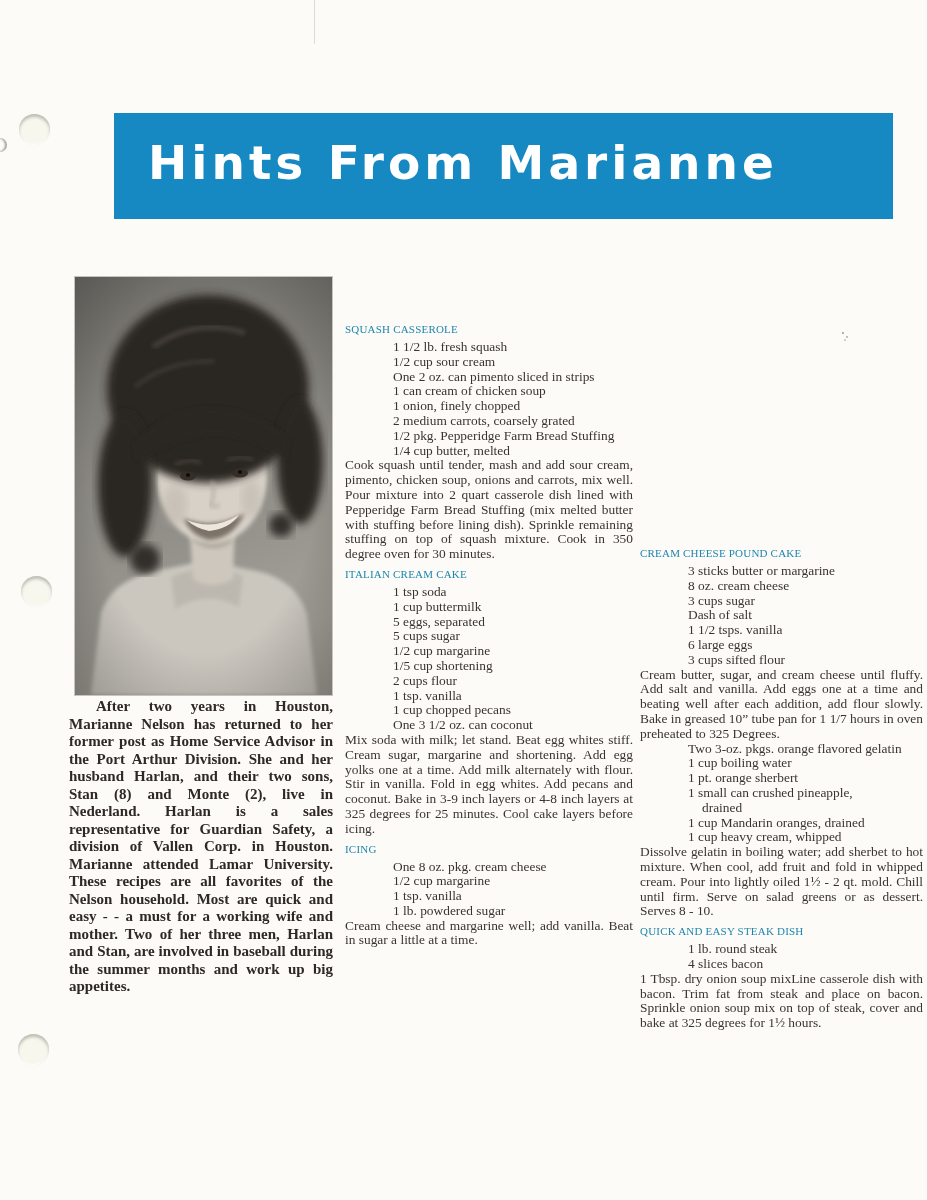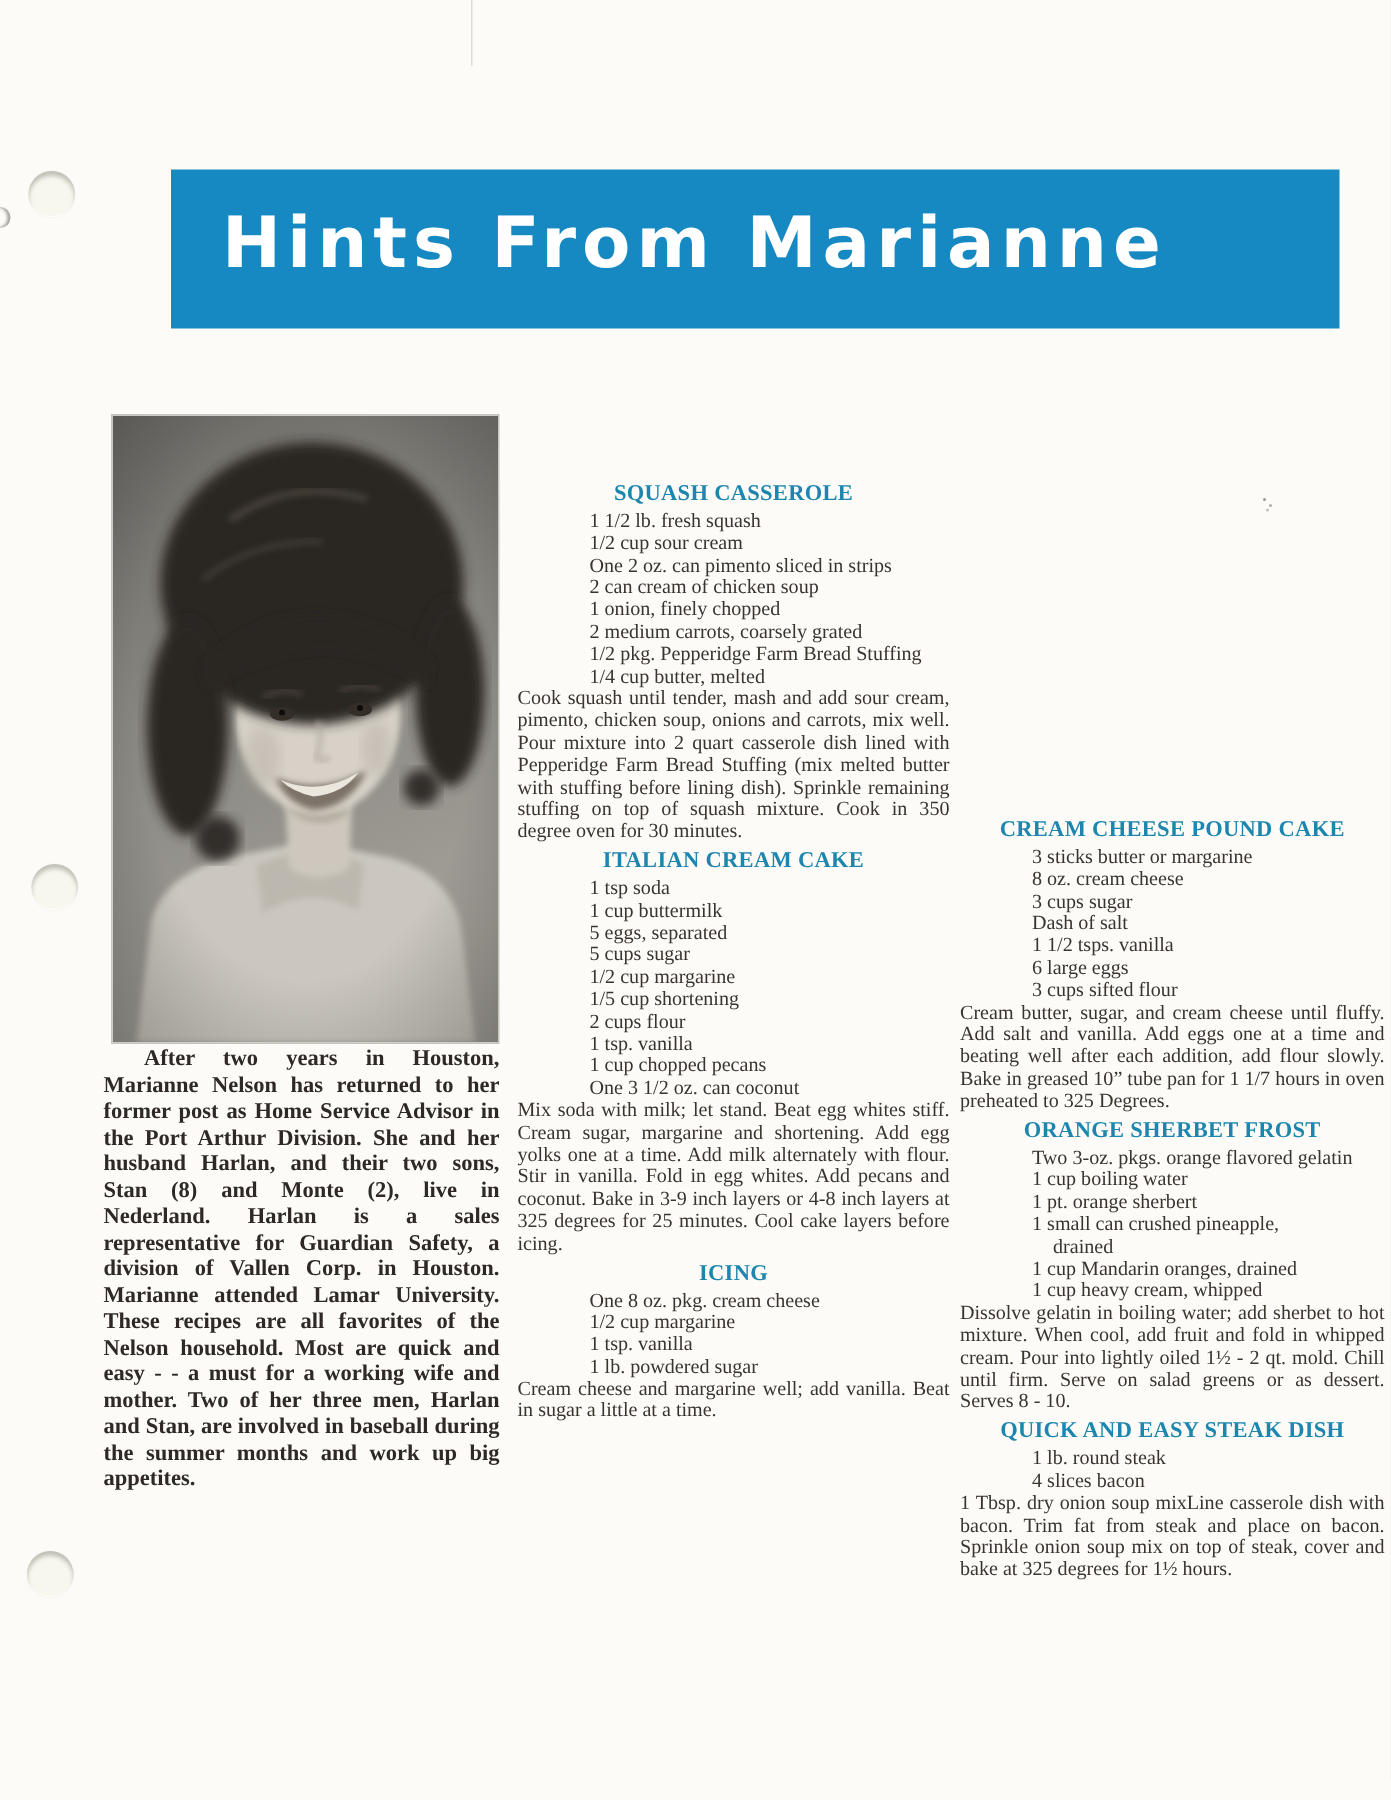--- a/index.html
+++ b/index.html
@@ -35,22 +35,22 @@
   .bio {
     position:absolute; left:69px; top:698px; width:264px; margin:0;
     font-size:15px; font-weight:700; line-height:17.5px;
     text-align:justify; text-indent:27px; color:#2e2925;
   }
   
   .col { position:absolute; font-size:13.4px; line-height:14.8px; color:#3a342e; }
   .col-middle { left:345px; top:321px; width:288px; }
   .col-right  { left:640px; top:545px; width:283px; }
   .recipe-title {
-    text-align:center; color:#1d86ae; font-weight:700;
-    font-size:15px; line-height:17px; margin:4px 0 2px; letter-spacing:.2px;
+    color:#1d86ae; font-weight:400;
+    font-size:11px; line-height:17px; margin:4px 0 2px; letter-spacing:.2px;
   }
   .col > .recipe-title:first-child { margin-top:0; }
   .ing { white-space:nowrap;margin-left:48px; }
   .ing.indent { padding-left:14px; }
   .directions { margin:0; text-align:justify; }
 </style>
 </head>
 <body>
 
 <div class="page">
@@ -125,21 +125,21 @@
     </svg>
   </div>
 
   <p class="bio">After two years in Houston, Marianne Nelson has returned to her former post as Home Service Advisor in the Port Arthur Division. She and her husband Harlan, and their two sons, Stan (8) and Monte (2), live in Nederland. Harlan is a sales representative for Guardian Safety, a division of Vallen Corp. in Houston. Marianne attended Lamar University. These recipes are all favorites of the Nelson household. Most are quick and easy - - a must for a working wife and mother. Two of her three men, Harlan and Stan, are involved in baseball during the summer months and work up big appetites.</p>
 
   <div class="col col-middle">
       <div class="recipe-title">SQUASH CASSEROLE</div>
       <div class="ing">1 1/2 lb. fresh squash</div>
       <div class="ing">1/2 cup sour cream</div>
       <div class="ing">One 2 oz. can pimento sliced in strips</div>
-      <div class="ing">2 can cream of chicken soup</div>
+      <div class="ing">1 can cream of chicken soup</div>
       <div class="ing">1 onion, finely chopped</div>
       <div class="ing">2 medium carrots, coarsely grated</div>
       <div class="ing">1/2 pkg. Pepperidge Farm Bread Stuffing</div>
       <div class="ing">1/4 cup butter, melted</div>
       <p class="directions">Cook squash until tender, mash and add sour cream, pimento, chicken soup, onions and carrots, mix well. Pour mixture into 2 quart casserole dish lined with Pepperidge Farm Bread Stuffing (mix melted butter with stuffing before lining dish). Sprinkle remaining stuffing on top of squash mixture. Cook in 350 degree oven for 30 minutes.</p>
       <div class="recipe-title">ITALIAN CREAM CAKE</div>
       <div class="ing">1 tsp soda</div>
       <div class="ing">1 cup buttermilk</div>
       <div class="ing">5 eggs, separated</div>
       <div class="ing">5 cups sugar</div>
@@ -160,21 +160,20 @@
   <div class="col col-right">
       <div class="recipe-title">CREAM CHEESE POUND CAKE</div>
       <div class="ing">3 sticks butter or margarine</div>
       <div class="ing">8 oz. cream cheese</div>
       <div class="ing">3 cups sugar</div>
       <div class="ing">Dash of salt</div>
       <div class="ing">1 1/2 tsps. vanilla</div>
       <div class="ing">6 large eggs</div>
       <div class="ing">3 cups sifted flour</div>
       <p class="directions">Cream butter, sugar, and cream cheese until fluffy. Add salt and vanilla. Add eggs one at a time and beating well after each addition, add flour slowly. Bake in greased 10” tube pan for 1 1/7 hours in oven preheated to 325 Degrees.</p>
-      <div class="recipe-title">ORANGE SHERBET FROST</div>
       <div class="ing">Two 3-oz. pkgs. orange flavored gelatin</div>
       <div class="ing">1 cup boiling water</div>
       <div class="ing">1 pt. orange sherbert</div>
       <div class="ing">1 small can crushed pineapple,</div>
       <div class="ing indent">drained</div>
       <div class="ing">1 cup Mandarin oranges, drained</div>
       <div class="ing">1 cup heavy cream, whipped</div>
       <p class="directions">Dissolve gelatin in boiling water; add sherbet to hot mixture. When cool, add fruit and fold in whipped cream. Pour into lightly oiled 1½ - 2 qt. mold. Chill until firm. Serve on salad greens or as dessert. Serves 8 - 10.</p>
       <div class="recipe-title">QUICK AND EASY STEAK DISH</div>
       <div class="ing">1 lb. round steak</div>

